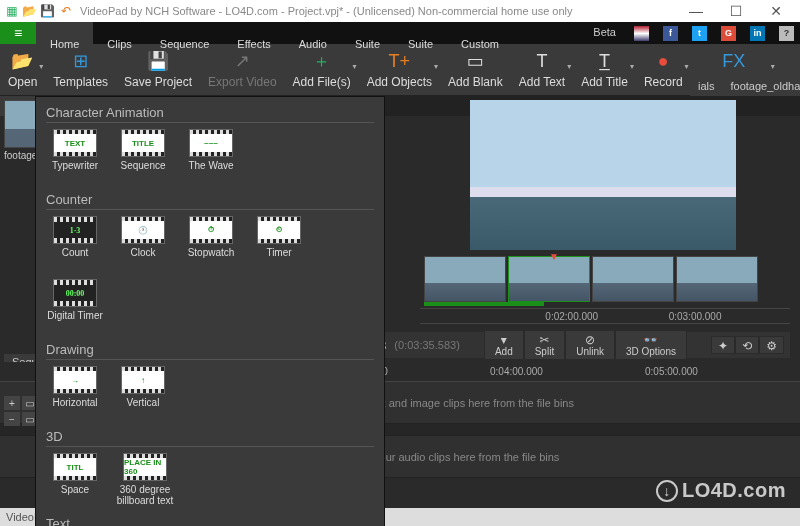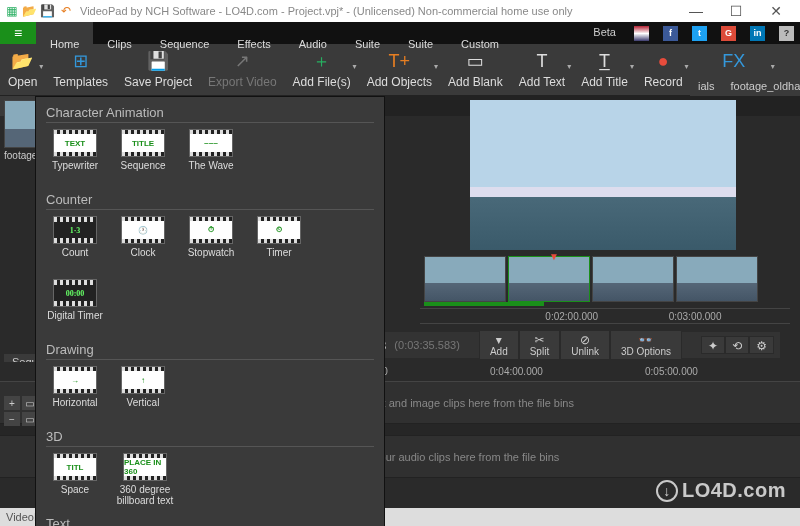--- a/index.html
+++ b/index.html
@@ -55,21 +55,21 @@
 .timeaxis { display: flex; margin-top: 2px; font-size: 10px; color: #aaa; border-top: 1px solid #444; border-bottom: 1px solid #444; height: 16px; align-items: center; }
 .timeaxis span { flex:1; text-align: left; padding-left: 2px; }
 .greenbar { height: 4px; background: #1a8f1a; width: 120px; margin-left: 4px; }
 
 
 .bins { position: absolute; left: 4px; top: 4px; width: 200px; }
 .binthumb { width: 85px; height: 48px; background: linear-gradient(#8ab 0%, #8ab 60%, #567 60%); border: 1px solid #444; }
 .binlbl { font-size: 10px; color: #ccc; margin-top: 2px; }
 
 
-.tlctrl { position: absolute; left: 300px; right: 20px; top: 236px; height: 26px; display: flex; align-items: center; gap: 8px; background: #333; padding: 0 6px; }
+.tlctrl { position: absolute; left: 300px; right: 10px; top: 236px; height: 26px; display: flex; align-items: center; gap: 8px; background: #333; padding: 0 6px; }
 .timecode { font-size: 13px; color: #eee; }
 .timecode2 { font-size: 11px; color: #777; }
 .tlbtns { display: flex; gap: 0; margin-left: auto; }
 .tlbtn { display: flex; flex-direction: column; align-items: center; padding: 2px 10px; background: #3a3a3a; border: 1px solid #2a2a2a; gap: 1px; font-size: 10px; }
 .tlbtn .ic { font-size: 12px; height: 12px; }
 .endrow { display: flex; align-items: center; gap: 4px; position: absolute; left: 220px; top: 242px; font-size: 11px; }
 .endrow input { width: 12px; height: 12px; }
 
 
 .timeline { position: absolute; left: 0; right: 0; bottom: 0; top: 266px; background: #2a2a2a; }

